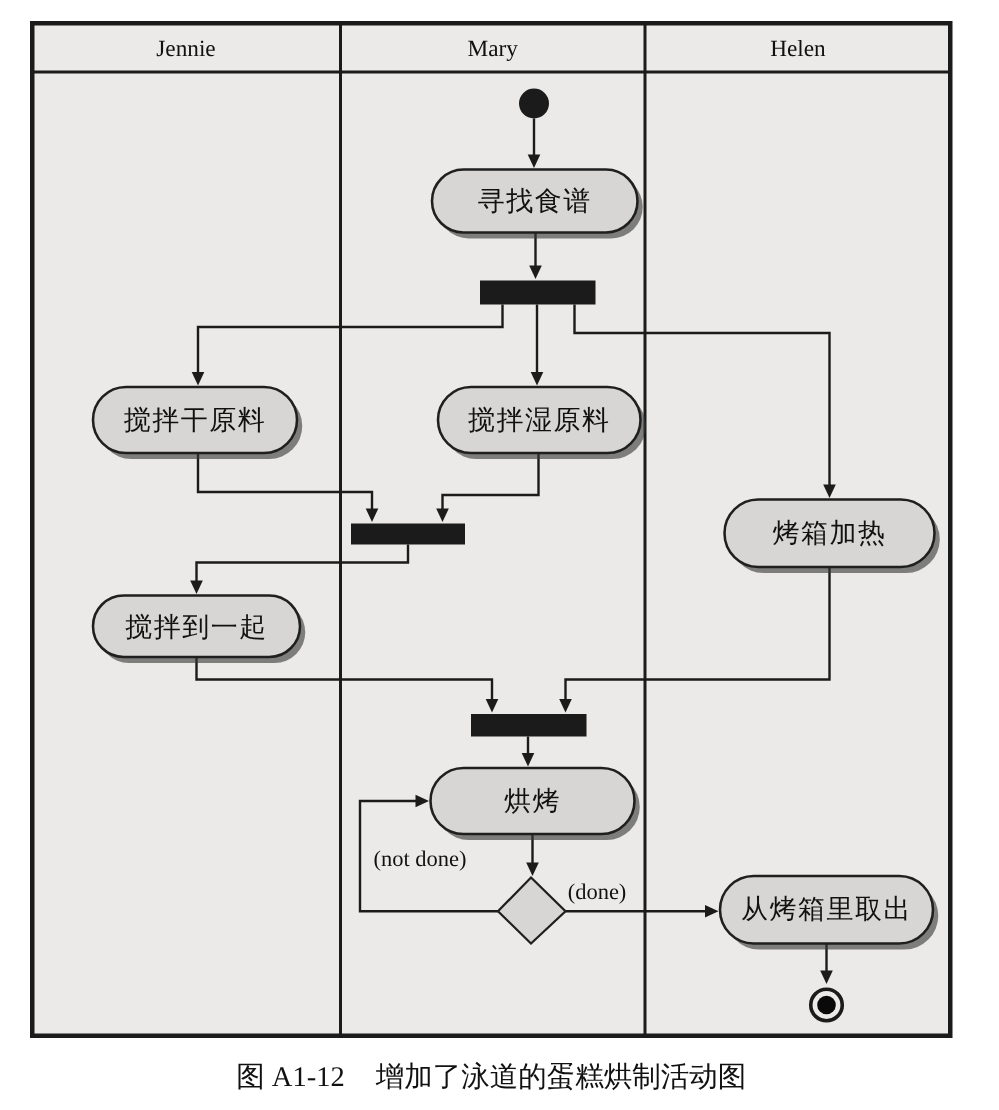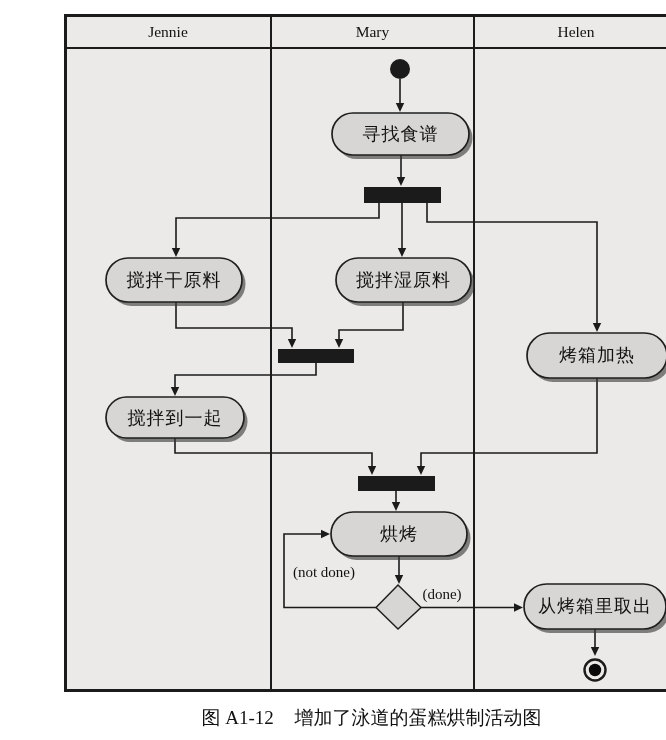--- a/index.html
+++ b/index.html
@@ -8,21 +8,20 @@
     background: #ffffff;
     width: 666px;
     height: 740px;
     overflow: hidden;
     font-family: "Liberation Serif", "DejaVu Serif", serif;
   }
   .stage {
     position: relative;
     width: 574px;
     height: 740px;
-    padding-left: 44px;
   }
   svg { display: block; }
 
   .lane-bg      { fill: #EBEAE8; }
   .frame        { fill: none; stroke: #1B1B1B; stroke-width: 3; }
   .grid-line    { stroke: #1B1B1B; stroke-width: 2; fill: none; }
   .lane-title   { font-size: 15.5px; fill: #111111; }
   .node-shadow  { fill: #3A3A3A; opacity: 0.62; }
   .node         { fill: #D7D6D4; stroke: #1F1F1F; stroke-width: 1.7; }
   .node-label   { font-size: 18px; fill: #111111; letter-spacing: 1px; }

